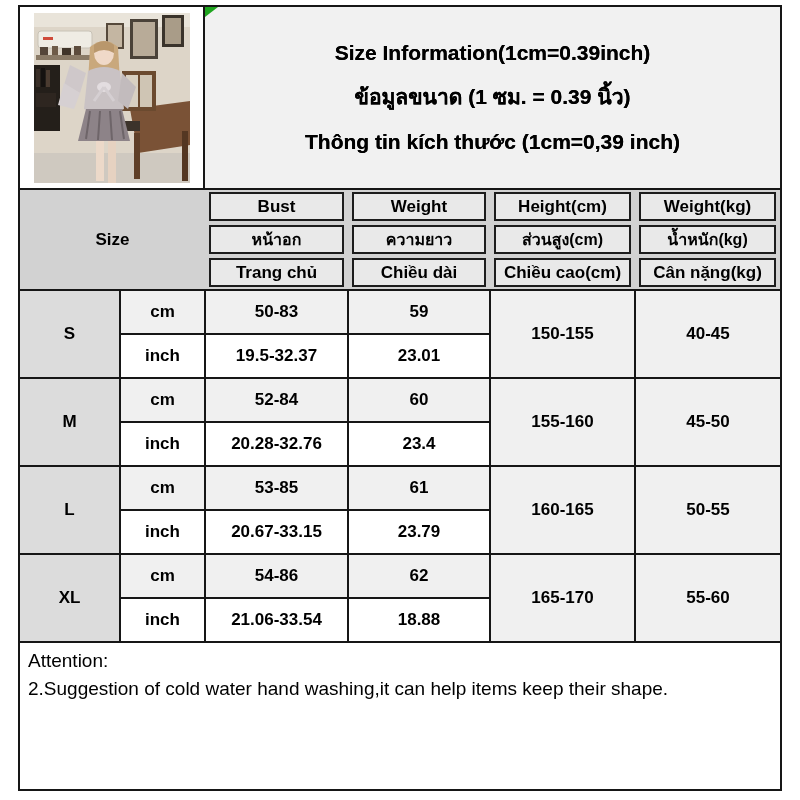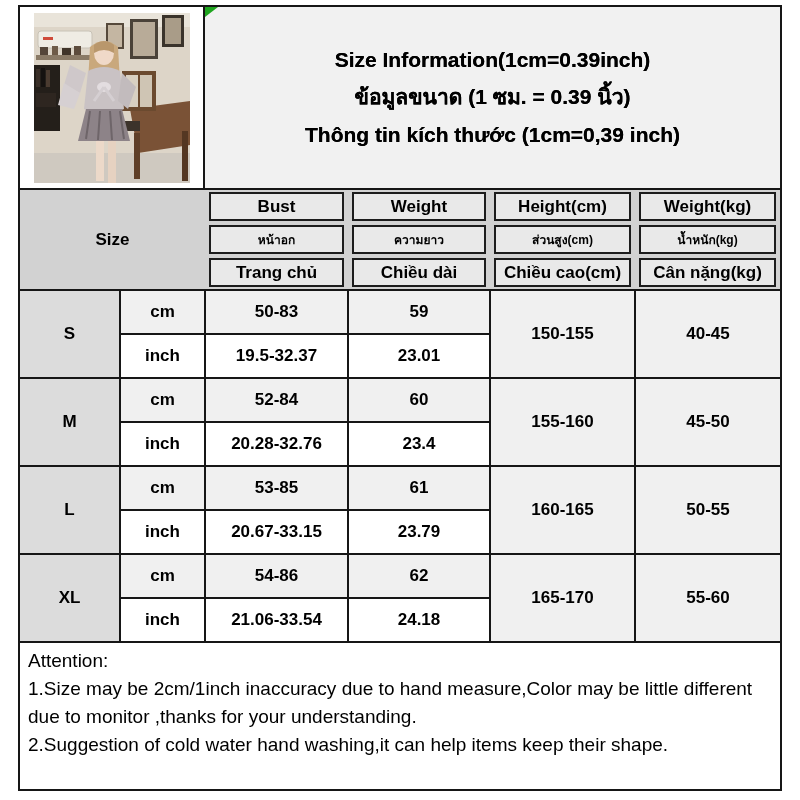--- a/index.html
+++ b/index.html
@@ -6,36 +6,36 @@
   .sheet{position:relative;width:800px;height:800px;background:#ffffff;overflow:hidden;
          font-family:"Liberation Sans","DejaVu Sans",sans-serif;color:#111;}
   .frame{position:absolute;left:18px;top:5px;width:764px;height:786px;
          border:2px solid #161616;box-sizing:border-box;background:#fff;}
   
   .top-row{display:flex;height:183px;border-bottom:2px solid #161616;box-sizing:border-box;position:relative;}
   .photo-cell{width:185px;border-right:2px solid #161616;box-sizing:border-box;background:#fff;
               display:flex;align-items:center;justify-content:center;}
   .photo-cell svg{display:block;}
   .title-cell{flex:1;background:#f1f1f1;display:flex;flex-direction:column;
-              align-items:center;justify-content:center;gap:11px;}
+              align-items:center;justify-content:center;gap:18px;}
   .title-line{font-weight:bold;font-size:21px;line-height:1.25;color:#000;text-align:center;
               text-shadow:0 0 0 #000;}
   .green-tri{position:absolute;left:185px;top:0;width:0;height:0;
              border-top:10px solid #1fa51f;border-right:13px solid transparent;}
   
   table.size-table{border-collapse:collapse;table-layout:fixed;width:760px;}
   table.size-table td,table.size-table th{padding:0;text-align:center;vertical-align:middle;
              font-weight:bold;color:#000;overflow:hidden;}
   
   tr.hdr td{background:#d2d2d2;height:33px;border:none;font-size:17px;}
   tr.hdr td .inset{margin:2px 4px;border:2px solid #1c1c1c;background:#e9e9e9;
                    height:25px;display:flex;align-items:center;justify-content:center;text-align:center;}
   td.size-corner{background:#d2d2d2;border:none;border-right:2px solid #161616;
                  font-size:31px;font-weight:bold;}
-  tr.hdr td .th-txt{font-size:12px;}
+  tr.hdr td .th-txt{font-size:16px;}
   
   tr.data td{border:2px solid #161616;height:42px;font-size:17px;}
   tr.data td:first-child{border-left:none;}
   tr.data td:last-child{border-right:none;}
   td.size-letter{background:#dcdcdc;font-size:20px;}
   td.cmfill{background:#f0f0f0;margin-top:40px;}
   td.infill{background:#ffffff;}
   td.span2{background:#f0f0f0;}
   td.unit{font-size:17px;}
   
@@ -210,25 +210,24 @@
         <td class="size-letter" rowspan="2">XL</td>
         <td class="unit cmfill">cm</td>
         <td class="cmfill">54-86</td>
         <td class="cmfill">62</td>
         <td class="span2" rowspan="2">165-170</td>
         <td class="span2" rowspan="2">55-60</td>
       </tr>
       <tr class="data">
         <td class="unit infill">inch</td>
         <td class="infill">21.06-33.54</td>
-        <td class="infill">24.18</td>
+        <td class="infill">18.88</td>
       </tr>
     </tbody>
       </table>
 
     <div class="attention">
       <p>Attention:</p>
-      <p>1.Size may be 2cm/1inch inaccuracy due to hand measure,Color may be little different due to monitor ,thanks for your understanding.</p>
       <p>2.Suggestion of cold water hand washing,it can help items keep their shape.</p>
     </div>
 
   </div>
 </div>
 
 </body></html>

